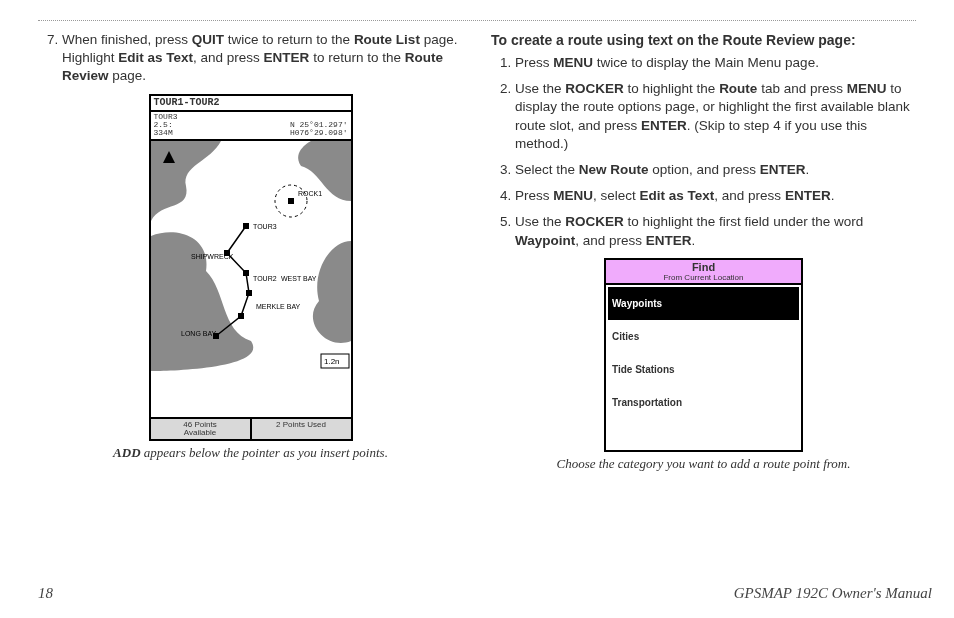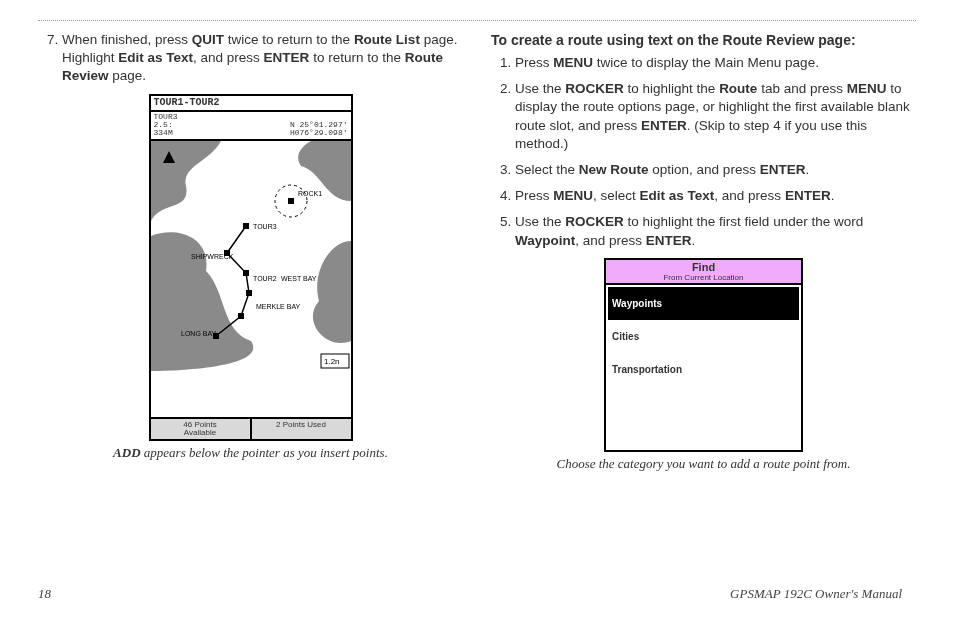--- a/index.html
+++ b/index.html
@@ -135,26 +135,26 @@
   .device2 .list .item { padding: 11px 4px; }
   .device2 .list .item.sel {
     background: #000;
     color: #fff;
   }
 
   .footer {
     position: absolute;
     bottom: 16px;
     left: 38px;
-    right: 52px;
+    right: 22px;
     display: flex;
     justify-content: space-between;
     font-style: italic;
     font-family: Georgia, "Times New Roman", serif;
-    font-size: 13px;
+    font-size: 15px;
     color: #444;
   }
   svg text { font-family: Arial, sans-serif; }
 </style>
 </head>
 <body>
 
 <div class="page">
   <hr class="dotline">
 
@@ -248,20 +248,21 @@
 
       <div class="figure">
         <div class="device2">
           <div class="findhdr">
             <div class="t1">Find</div>
             <div class="t2">From Current Location</div>
           </div>
           <div class="list">
             <div class="item sel">Waypoints</div>
             <div class="item">Cities</div>
+            <div class="item">Tide Stations</div>
             <div class="item">Transportation</div>
           </div>
         </div>
         <div class="caption">Choose the category you want to add a route point from.</div>
       </div>
     </div>
   </div>
 
   <div class="footer">
     <span>18</span>

